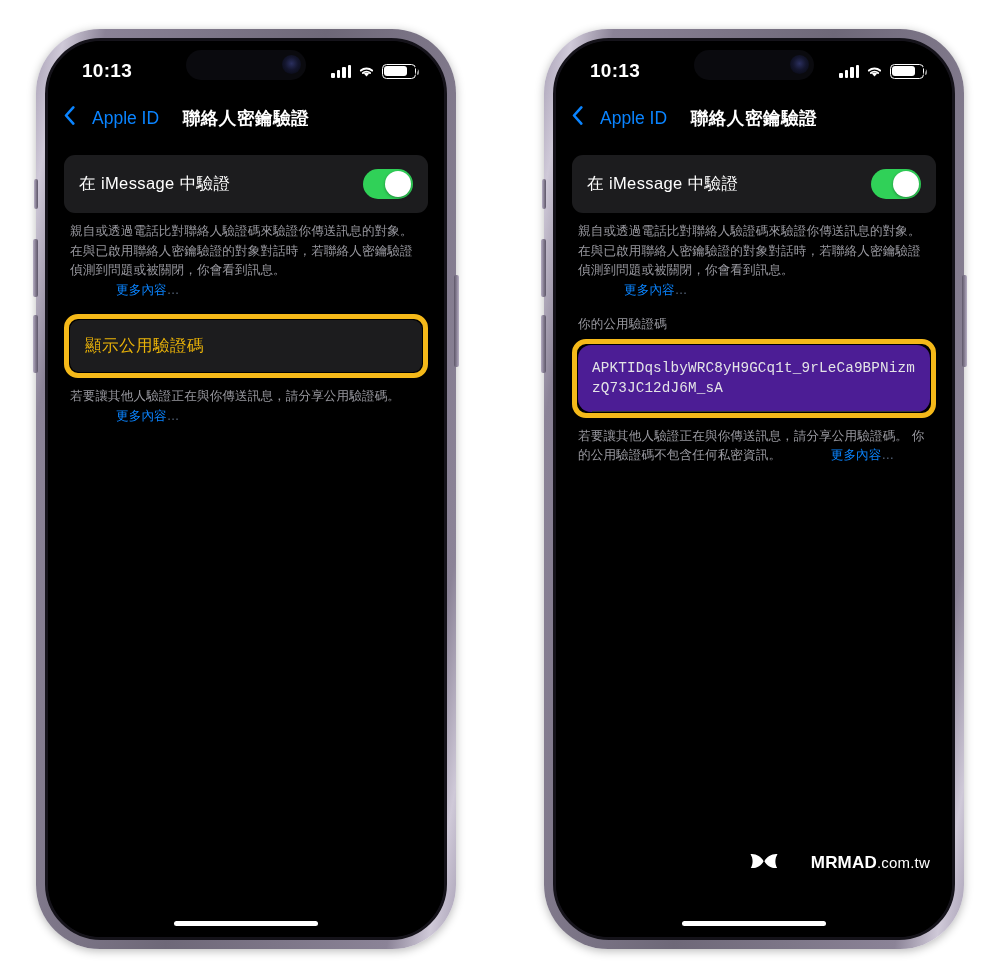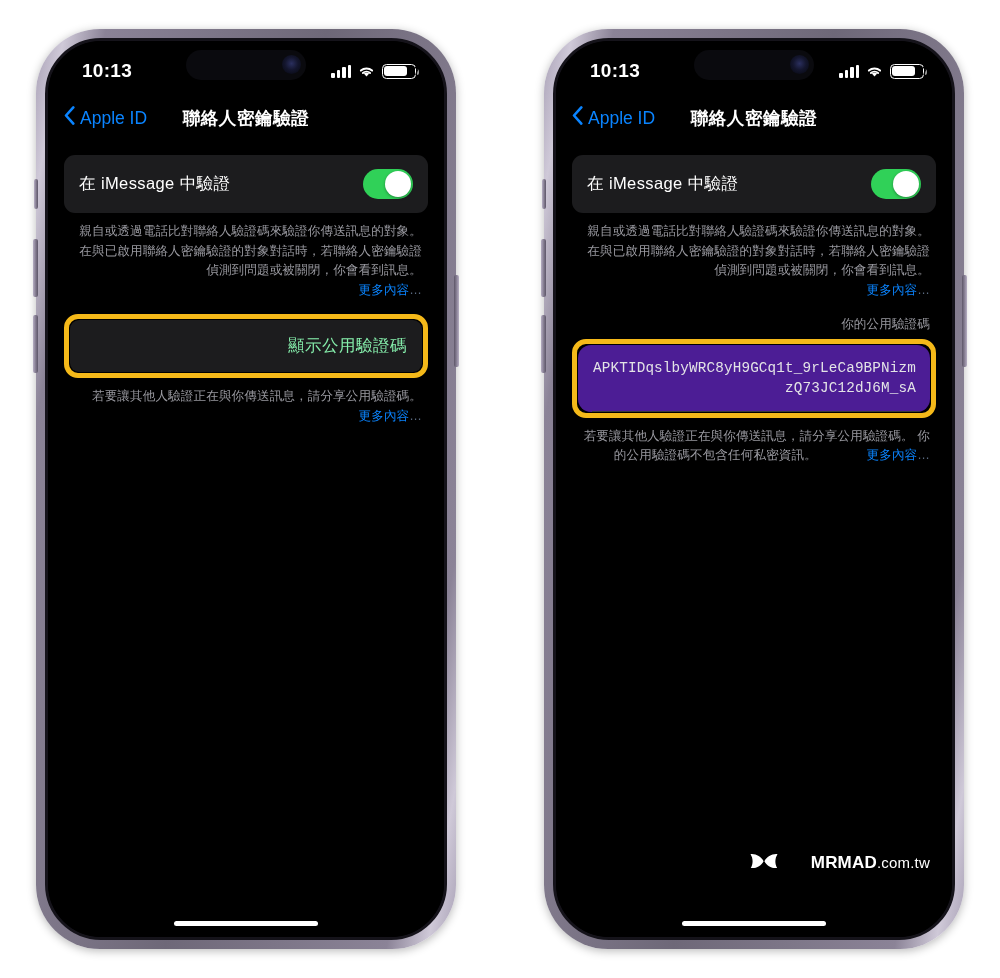--- a/index.html
+++ b/index.html
@@ -27,21 +27,20 @@
     position: relative;
     width: 420px;
     height: 920px;
     border-radius: 64px;
     background: linear-gradient(100deg,
         #a79fb4 0%, #cfc9d8 5%, #8b8397 12%,
         #6e6878 50%,
         #8b8397 88%, #cfc9d8 95%, #a79fb4 100%);
     padding: 9px;
     box-shadow: 0 2px 10px rgba(0,0,0,.28);
-    text-align: right;
   }
 
   .phone-inner {
     position: relative;
     width: 100%;
     height: 100%;
     border-radius: 56px;
     background: #000;
     border: 3px solid #15131a;
     overflow: hidden;
@@ -159,21 +158,21 @@
   .nav-bar {
     flex: 0 0 46px;
     position: relative;
     display: flex;
     align-items: center;
     padding: 0 16px;
   }
   .nav-back {
     display: flex;
     align-items: center;
-    gap: 5px;
+    gap: 17px;
     color: #0a84ff;
     font-size: 17.5px;
     cursor: pointer;
   }
   .chev { display: block; }
   .nav-title {
     position: absolute;
     left: 50%;
     transform: translateX(-50%);
     color: #fff;
@@ -247,21 +246,21 @@
     border: 5px solid #f5b919;
     border-radius: 14px;
     padding: 1px;
   }
   .hl-wrap { margin-top: 14px; }
 
   .action-row {
     background: #1c1c1e;
     border-radius: 9px;
     padding: 15px 15px;
-    color: #86efac;
+    color: #eab308;
     font-size: 16.5px;
     letter-spacing: .5px;
     cursor: pointer;
   }
 
   .code-card {
     background: #4c1d95;
     border-radius: 13px;
     overflow: hidden;
   }

